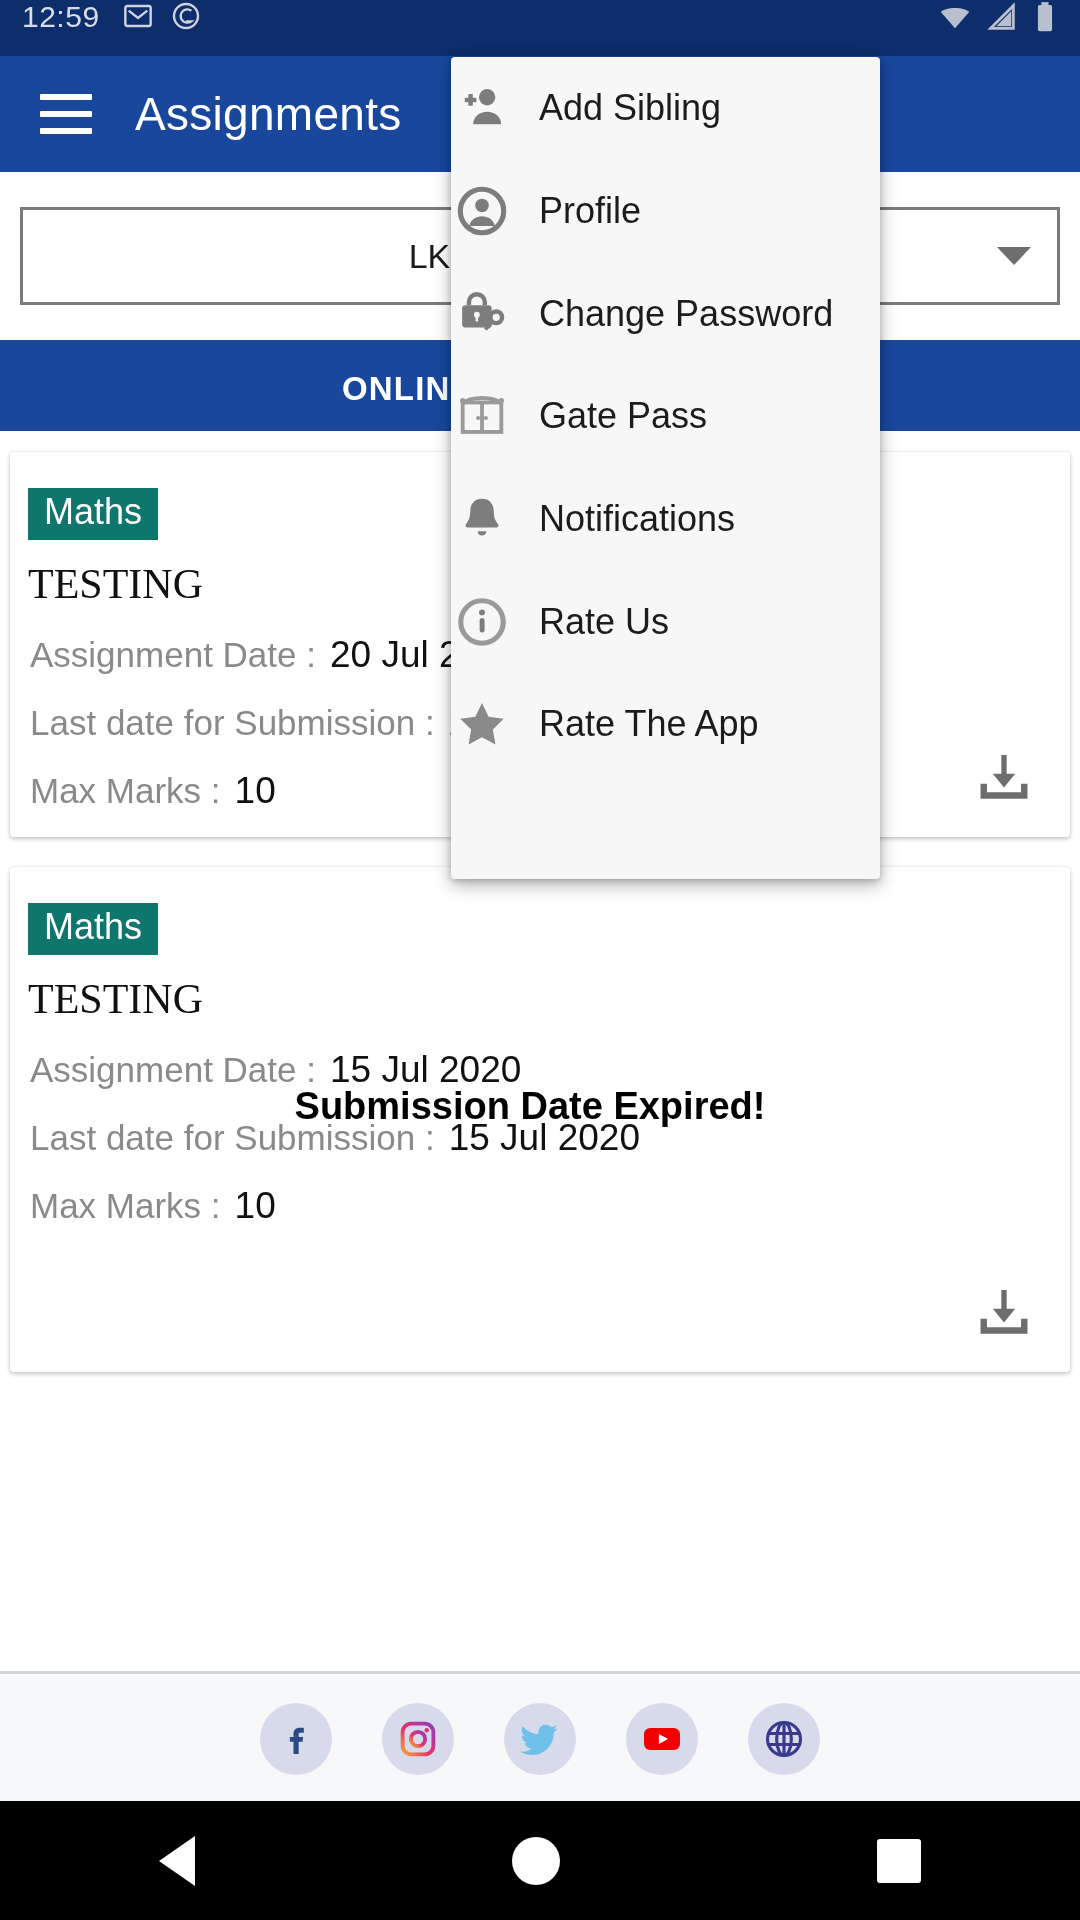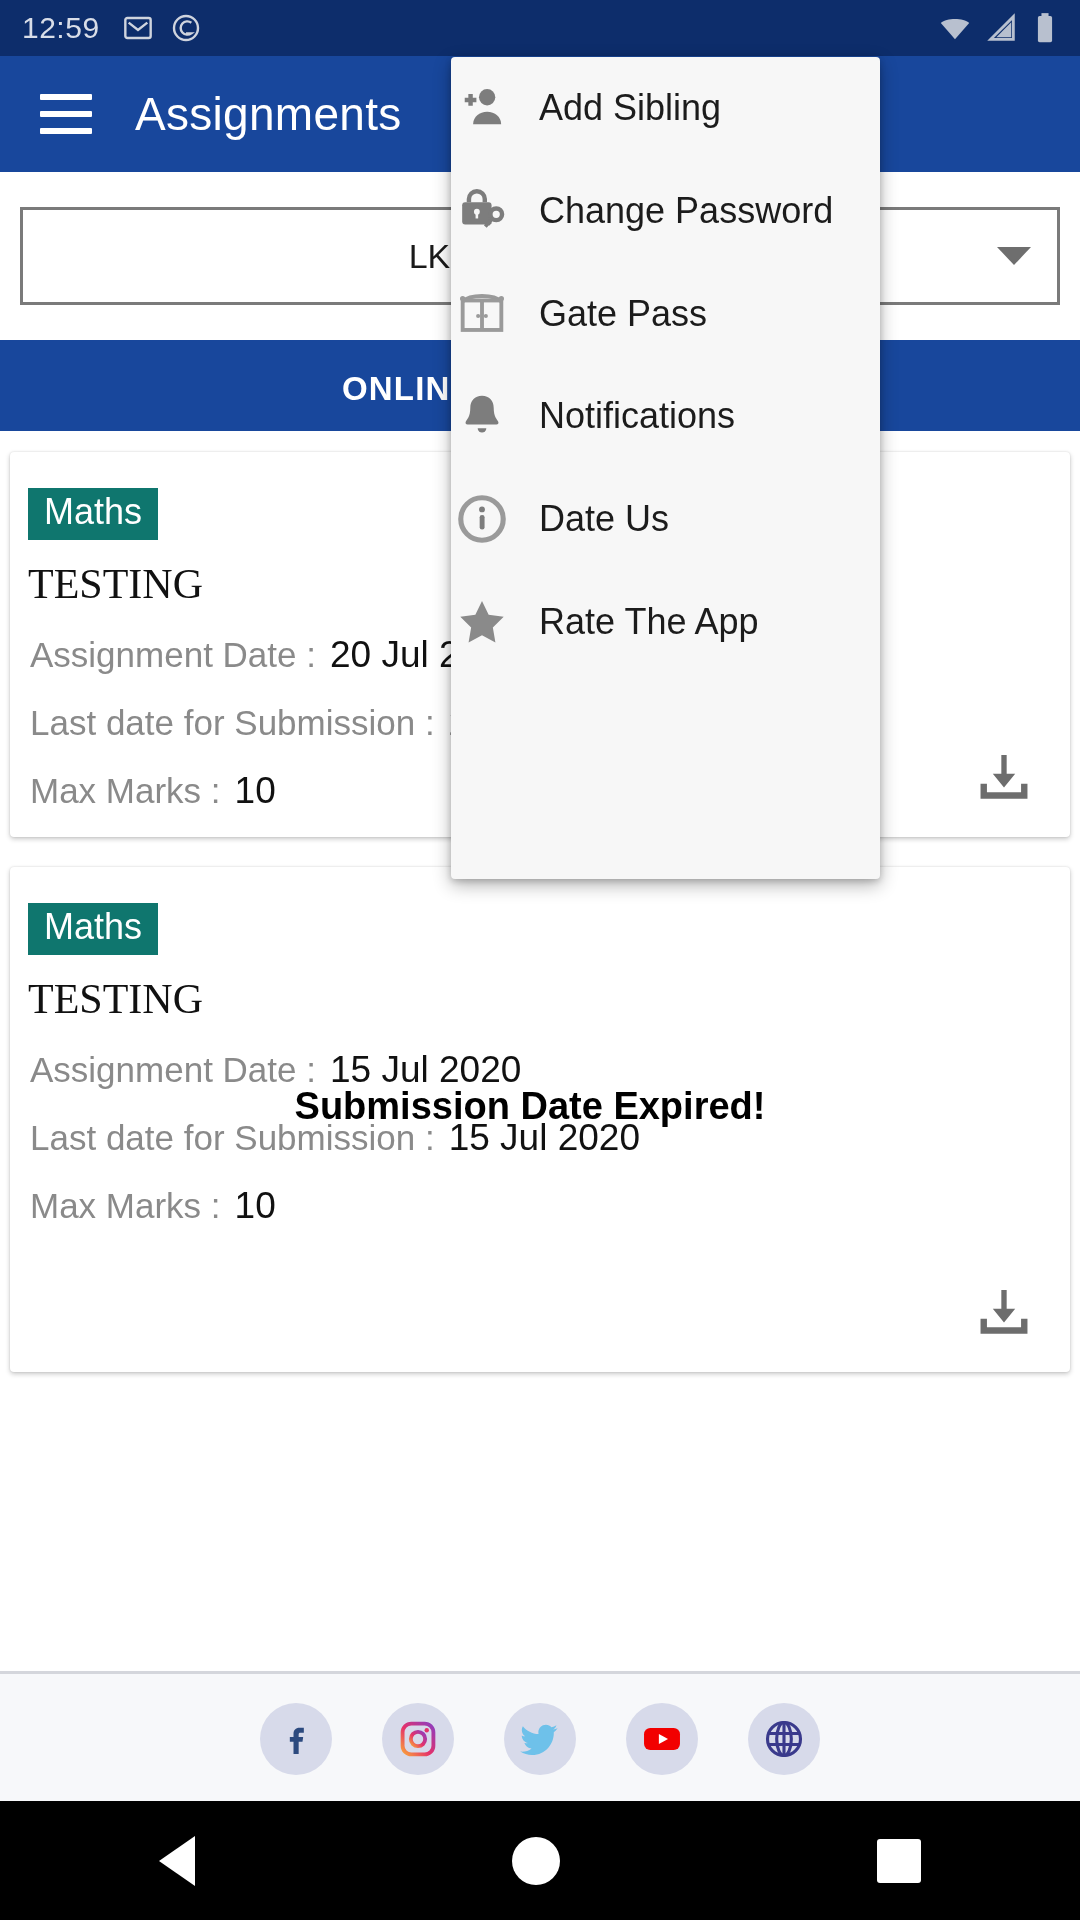--- a/index.html
+++ b/index.html
@@ -7,21 +7,21 @@
     width: 1080px; height: 1920px;
     background: #ffffff;
     font-family: "Liberation Sans", sans-serif;
     overflow: hidden;
   }
   #screen { position: relative; width: 1080px; height: 1920px; background: #fff; }
 
   
   .statusbar {
     position: absolute; top: 0; left: 0; width: 1080px; height: 56px;
-    background: #0d2d6b; display: flex; align-items: center;
+    background: #0d2d6b; display: flex; align-items: flex-start;
     padding: 0 22px;
   }
   .sb-clock { color: #d8dde8; font-size: 30px; letter-spacing: .5px; }
   .sb-left-icons { display: flex; align-items: center; gap: 16px; margin-left: 22px; }
   .sb-right { margin-left: auto; display: flex; align-items: center; gap: 13px; }
   .sb-ico { display: block; }
 
   
   .appbar {
     position: absolute; top: 56px; left: 0; width: 1080px; height: 116px;
@@ -284,20 +284,30 @@
       <span class="menu-icon">
         <svg width="56" height="56" viewBox="0 0 24 24">
           <circle cx="14.2" cy="7.4" r="3.5" fill="#7d7d7d"></circle>
           <path d="M8.2 19 c0-3.3 2.7-5.4 6-5.4 s6 2.1 6 5.4 z" fill="#7d7d7d"></path>
           <path d="M4.6 7.6 h5 v1.9 h-5z M6.15 6.05 h1.9 v5 h-1.9z" fill="#7d7d7d"></path>
         </svg>
       </span>
       <span class="menu-label">Add Sibling</span>
     </div>
 
+    <div class="menu-item">
+      <span class="menu-icon">
+        <svg width="56" height="56" viewBox="0 0 24 24">
+          <circle cx="12" cy="12" r="9.3" fill="none" stroke="#7d7d7d" stroke-width="2.2"></circle>
+          <circle cx="12" cy="9.6" r="2.9" fill="#7d7d7d"></circle>
+          <path d="M6.5 18.4 c.6-2.7 2.8-4.2 5.5-4.2 s4.9 1.5 5.5 4.2 z" fill="#7d7d7d"></path>
+        </svg>
+      </span>
+      <span class="menu-label">Profile</span>
+    </div>
 
     <div class="menu-item">
       <span class="menu-icon">
         <svg width="56" height="56" viewBox="0 0 24 24">
           <path d="M6.4 8.2 v-1.3 a3.4 3.4 0 0 1 6.8 0 v1.3" fill="none" stroke="#7d7d7d" stroke-width="1.9"></path>
           <rect x="3.5" y="8.2" width="12.6" height="9.6" rx="1.3" fill="#7d7d7d"></rect>
           <circle cx="9.8" cy="12.3" r="1.25" fill="#f7f7f7"></circle>
           <rect x="9.25" y="12.6" width="1.1" height="2.6" fill="#f7f7f7"></rect>
           <circle cx="18.1" cy="13.4" r="2.5" fill="none" stroke="#7d7d7d" stroke-width="1.9"></circle>
           <path d="M16.4 15.3 L13.4 18.6 M14.4 16.6 l1.2 1.2" fill="none" stroke="#7d7d7d" stroke-width="1.6"></path>
@@ -332,21 +342,21 @@
     </div>
 
     <div class="menu-item">
       <span class="menu-icon">
         <svg width="56" height="56" viewBox="0 0 24 24">
           <circle cx="12" cy="12" r="9.1" fill="none" stroke="#9a9a9a" stroke-width="2.2"></circle>
           <circle cx="12" cy="7.9" r="1.25" fill="#7d7d7d"></circle>
           <rect x="11" y="10.3" width="2.1" height="6.2" rx="1" fill="#7d7d7d"></rect>
         </svg>
       </span>
-      <span class="menu-label">Date Us</span>
+      <span class="menu-label">Rate Us</span>
     </div>
 
     <div class="menu-item">
       <span class="menu-icon">
         <svg width="56" height="56" viewBox="0 0 24 24">
           <path d="M12 3 l2.85 5.85 6.45.95 -4.65 4.55 1.1 6.4 -5.75-3.05 -5.75 3.05 1.1-6.4 -4.65-4.55 6.45-.95z" fill="#8a8a8a"></path>
         </svg>
       </span>
       <span class="menu-label">Rate The App</span>
     </div>

